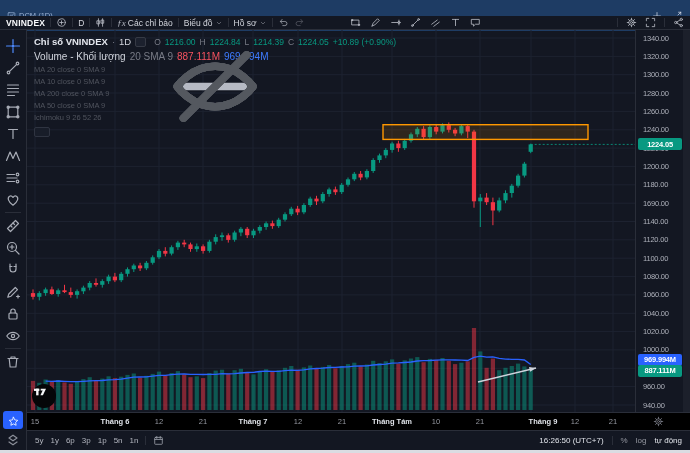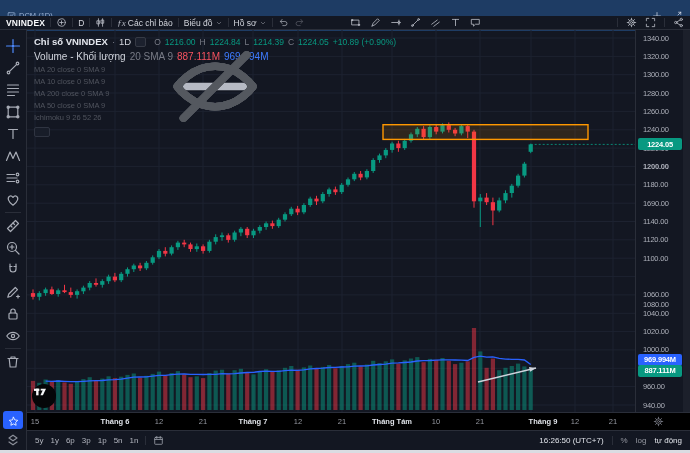--- a/index.html
+++ b/index.html
@@ -698,27 +698,27 @@
       <div class="badge" id="price-badge" style="top: 108.4px; background: rgb(8, 153, 129);">1224.05</div>
       <div class="badge" id="sma-badge" style="top: 323.5px; background: rgb(41, 98, 255);">969.994M</div>
       <div class="badge" id="vol-badge" style="top: 334.5px; background: rgb(8, 153, 129);">887.111M</div>
     <div class="plab" style="top: 370.5px;">940.00</div>
         <div class="plab" style="top: 352.1px;">960.00</div>
         <div class="plab" style="top: 333.8px;">980.00</div>
         <div class="plab" style="top: 315.4px;">1000.00</div>
         <div class="plab" style="top: 297.1px;">1020.00</div>
         <div class="plab" style="top: 278.8px;">1040.00</div>
         <div class="plab" style="top: 260.4px;">1060.00</div>
-        <div class="plab" style="top: 242.1px; margin-top: 28px;">1080.00</div>
+        <div class="plab" style="top: 242.1px;">1080.00</div>
         <div class="plab" style="top: 223.7px;">1100.00</div>
         <div class="plab" style="top: 205.3px;">1120.00</div>
         <div class="plab" style="top: 187px;">1140.00</div>
         <div class="plab" style="top: 168.7px;">1690.00</div>
         <div class="plab" style="top: 150.3px;">1180.00</div>
-        <div class="plab" style="top: 131.9px; font-weight: bold;">1200.00</div>
+        <div class="plab" style="top: 131.9px;">1200.00</div>
         <div class="plab" style="top: 113.6px;">1220.00</div>
         <div class="plab" style="top: 95.3px;">1240.00</div>
         <div class="plab" style="top: 76.9px;">1260.00</div>
         <div class="plab" style="top: 58.5px;">1280.00</div>
         <div class="plab" style="top: 40.2px;">1300.00</div>
         <div class="plab" style="top: 21.9px;">1320.00</div>
         <div class="plab" style="top: 3.5px;">1340.00</div>
       </div>
 
     <div class="rstrip"></div>

